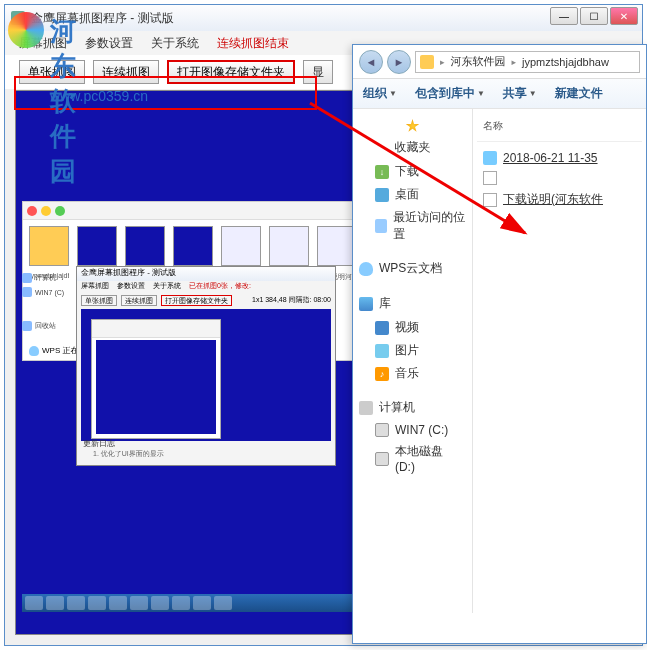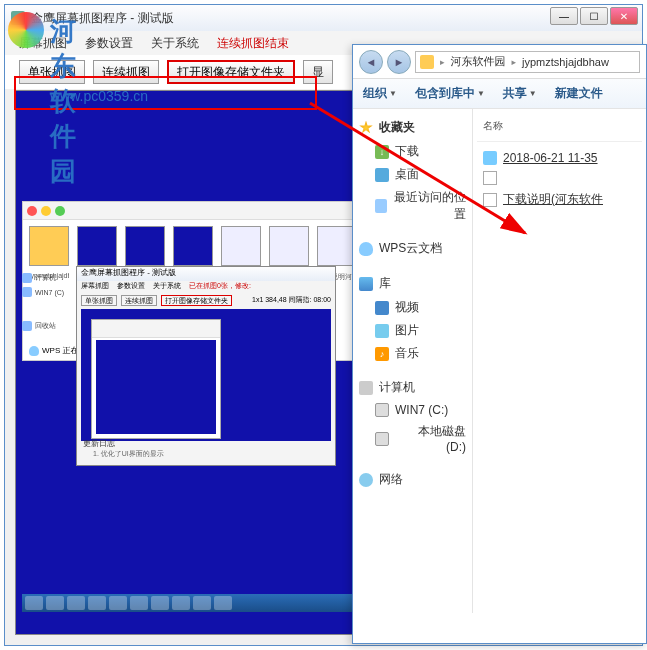--- a/index.html
+++ b/index.html
@@ -77,22 +77,22 @@
 .addr-icon { width: 14px; height: 14px; background: #fc5; border-radius: 2px; }
 
 .explorer-toolbar { height: 30px; display: flex; align-items: center; gap: 18px; padding-left: 10px; font-size: 12px; border-bottom: 1px solid #e4e4e4; background: linear-gradient(#fafcfe,#eef4fb); }
 .exp-tool { color: #2a5a8a; cursor: pointer; display: flex; align-items: center; gap: 2px; font-weight: bold; }
 .drop-arr { font-size: 8px; color: #555; }
 
 .explorer-body { display: flex; height: calc(100% - 94px); }
 .explorer-sidebar { width: 120px; border-right: 1px solid #e4e4e4; padding: 6px 0; overflow-y: auto; }
 .sb-group { margin-bottom: 10px; }
 .sb-head { font-size: 12px; color: #333; padding: 4px 6px; display: flex; align-items: center; gap: 6px; cursor: pointer; }
-.sb-head.fav { font-weight: bold; }
-.sb-item { font-size: 12px; color: #333; padding: 3px 6px 3px 22px; display: flex; align-items: center; gap: 6px; cursor: pointer; text-align: right; }
+.sb-head.fav { font-weight: normal; flex-direction: column; }
+.sb-item { font-size: 12px; color: #333; padding: 3px 6px 3px 22px; display: flex; align-items: center; gap: 6px; cursor: pointer; }
 .sb-icon { width: 14px; height: 14px; display: inline-block; }
 .sb-icon.star { background: radial-gradient(#fc3,#e90); clip-path: polygon(50% 0,61% 35%,98% 35%,68% 57%,79% 91%,50% 70%,21% 91%,32% 57%,2% 35%,39% 35%); }
 .sb-icon.dl { background: #7b5; border-radius: 2px; }
 .sb-icon.dl::after { content: "↓"; color: #fff; font-size: 9px; display: block; text-align: center; line-height: 14px; }
 .sb-icon.desk { background: #5ad; border-radius: 2px; }
 .sb-icon.recent { background: #9cf; border-radius: 2px; }
 .sb-icon.cloud { background: #8cf; border-radius: 50% 50% 40% 40%; }
 .sb-icon.lib { background: linear-gradient(#6be,#48c); border-radius: 2px; }
 .sb-icon.vid { background: #48c; border-radius: 2px; }
 .sb-icon.pic { background: #7ce; border-radius: 2px; }
@@ -325,26 +325,20 @@
           </div>
         <div class="sb-item">
             <span class="sb-icon drive"></span>
             <span>WIN7 (C:)</span>
           </div>
         <div class="sb-item">
             <span class="sb-icon drive"></span>
             <span>本地磁盘 (D:)</span>
           </div>
       </div>
-      <div class="sb-group">
-        <div class="sb-head">
-            <span class="sb-icon net"></span>
-            <span>网络</span>
-          </div>
-      </div>
     </div>
 
     <div class="explorer-files">
       <div class="files-header">名称</div>
       <div class="file-row">
         <span class="file-icon img"></span>
         <span class="file-name">2018-06-21 11-35</span>
       </div>
       <div class="file-row">
         <span class="file-icon txt"></span>

